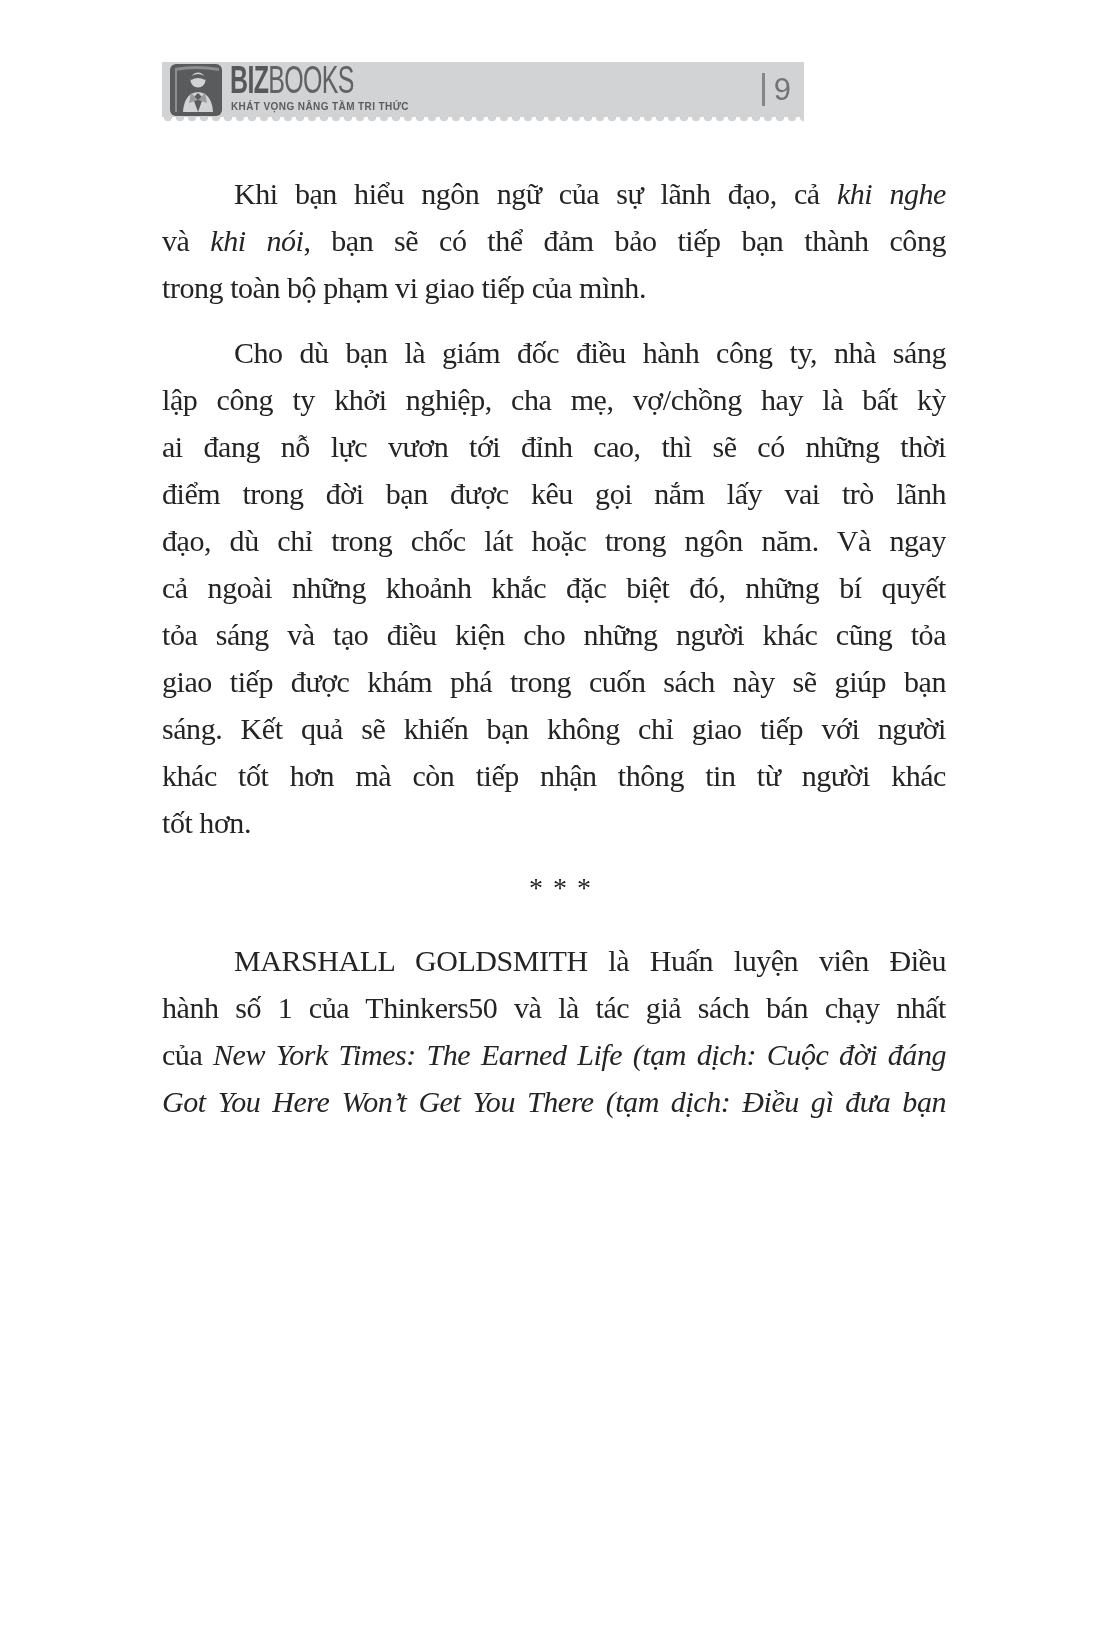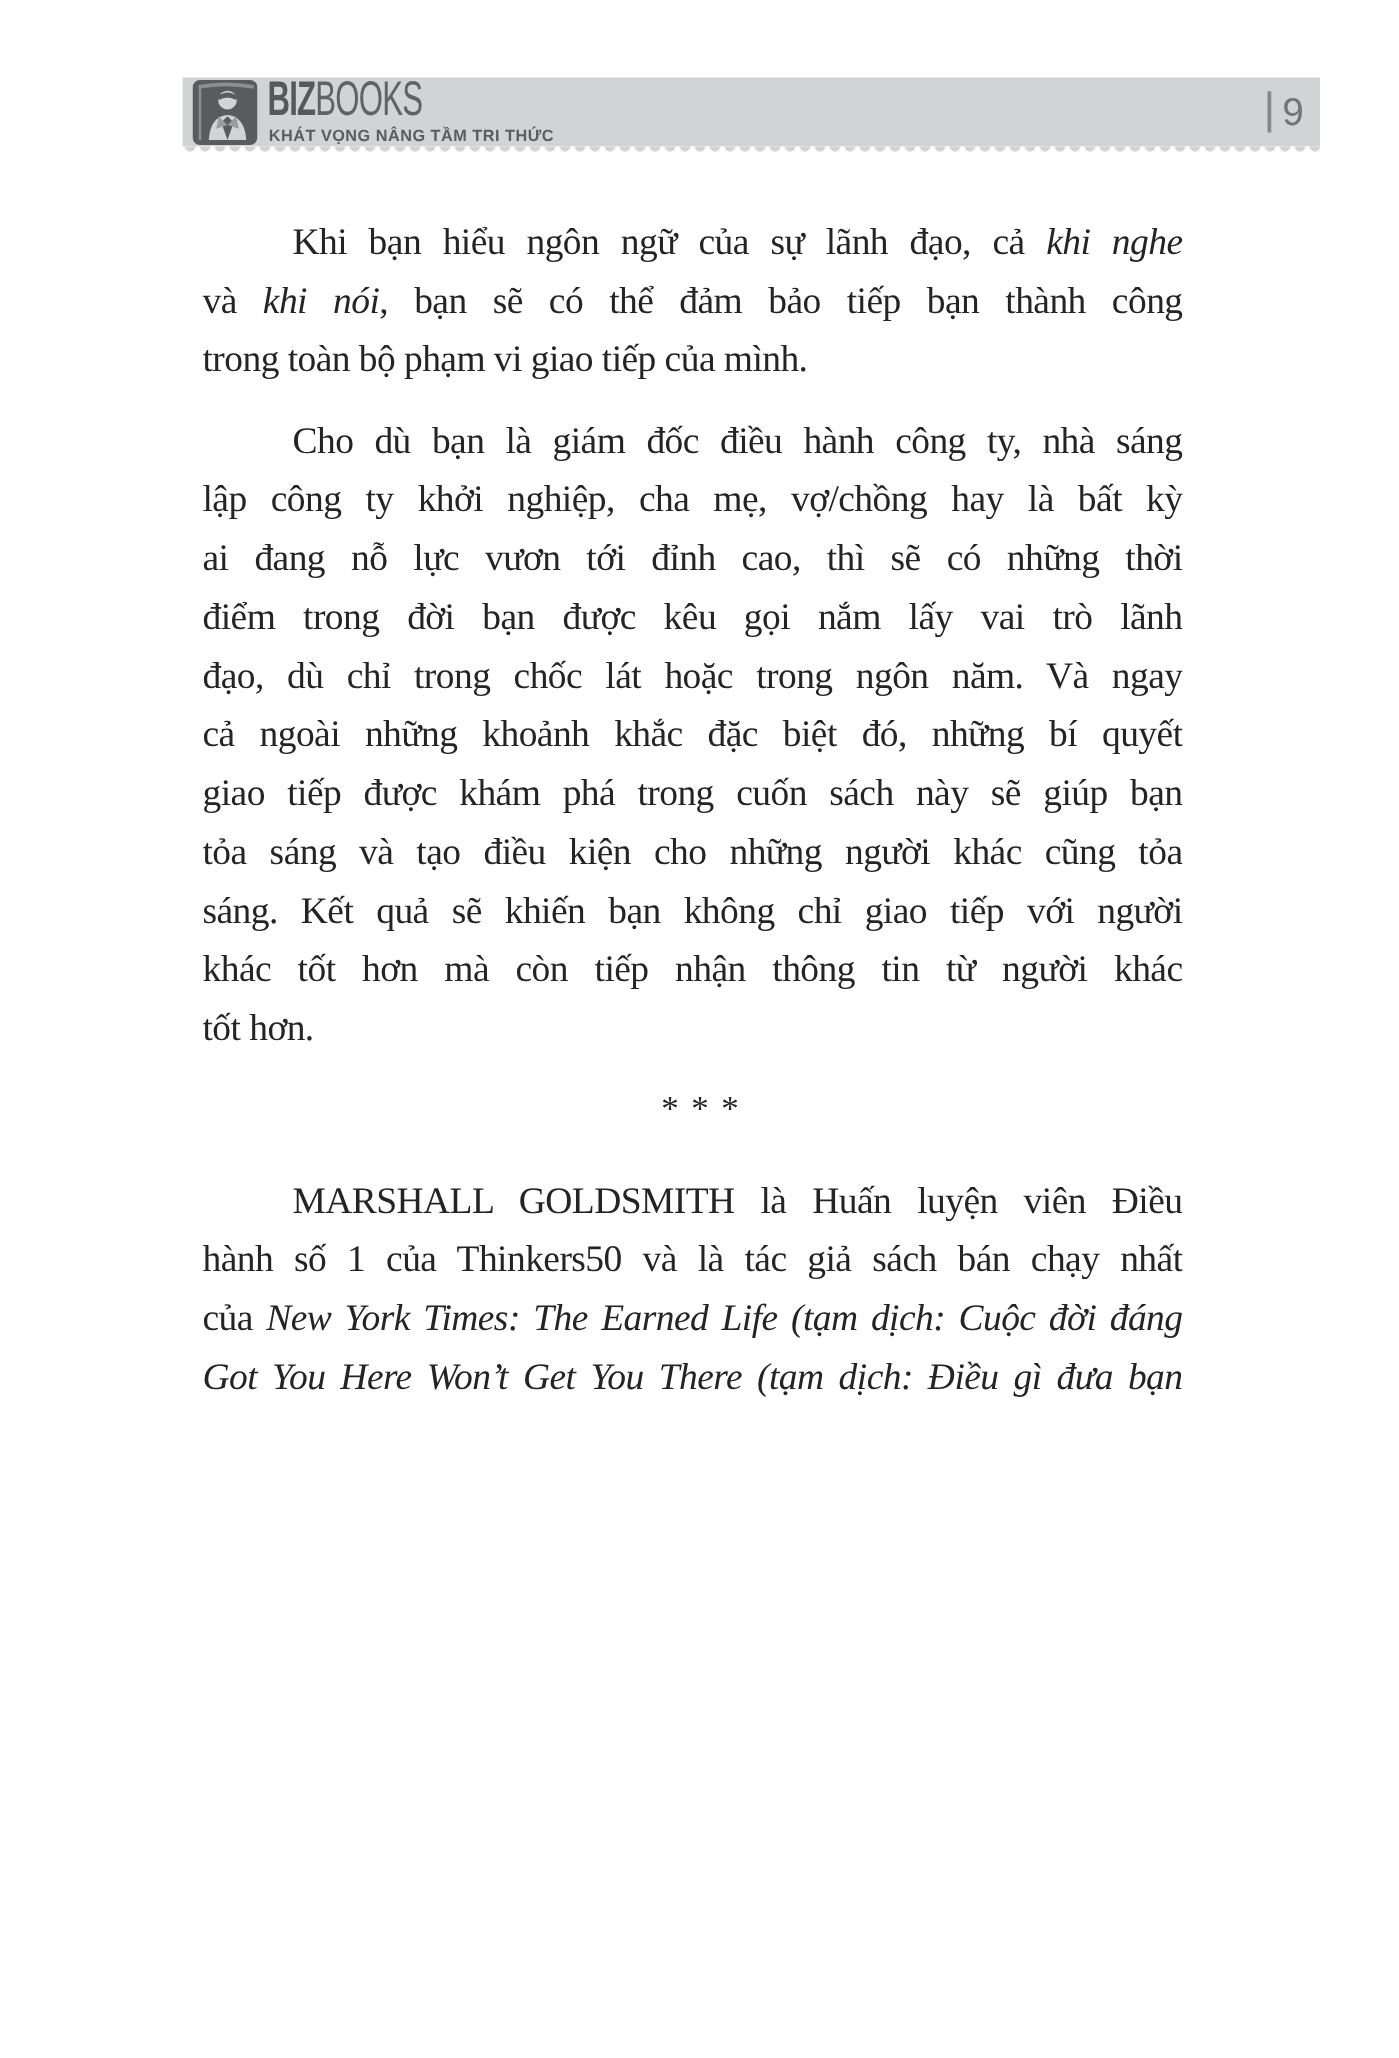--- a/index.html
+++ b/index.html
@@ -3,41 +3,41 @@
 <meta charset="utf-8">
 <style>
   html,body { margin:0; padding:0; background:#ffffff; }
   .page {
     position:relative; width:1119px; height:1646px; background:#ffffff;
     font-family:"Liberation Serif","DejaVu Serif",serif; overflow:hidden;
   }
 
   
   .header-bar {
-    position:absolute; left:146px; top:62px; width:910px; height:55px;
+    position:absolute; left:162px; top:62px; width:642px; height:55px;
     background:#d2d3d4;
   }
   .header-bar::after { 
     content:""; position:absolute; left:0; top:100%; width:100%; height:7px;
     background-image:radial-gradient(circle at 6px 0px, #d2d3d4 4px, rgba(0,0,0,0) 4.6px);
     background-size:12px 7px; background-repeat:repeat-x;
   }
   .logo { position:absolute; left:8px; top:2px; width:52px; height:52px; }
   .brand {
     position:absolute; left:68px; top:-3px; height:42px;
     font-family:"Liberation Sans","DejaVu Sans",sans-serif;
     color:#57585a; font-size:39px; line-height:42px; letter-spacing:-1px;
     transform:scaleX(0.64); transform-origin:left top; white-space:nowrap;
   }
   .b-bold  { font-weight:700; }
   .b-light { font-weight:400; opacity:0.92; }
   .tagline {
     position:absolute; left:69px; top:39px;
     font-family:"Liberation Sans","DejaVu Sans",sans-serif;
-    font-size:13px; font-weight:700; letter-spacing:0.4px; color:#5b5c5e;
+    font-size:10px; font-weight:700; letter-spacing:0.4px; color:#5b5c5e;
     white-space:nowrap;
   }
   .pageno {
     position:absolute; right:13px; top:0; height:100%;
     display:flex; align-items:center; gap:9px;
     font-family:"Liberation Sans","DejaVu Sans",sans-serif;
     color:#77787b;
   }
   .pageno-sep { display:inline-block; width:3px; height:33px; background:#85868a; }
   .pageno-val { font-size:31px; line-height:1; color:#737478; }
@@ -96,22 +96,22 @@
       <div class="line last"><span>trong toàn bộ phạm vi giao tiếp của mình.</span></div>
     </div>
 
     <div class="para">
       <div class="line indent"><span>Cho dù bạn là giám đốc điều hành công ty, nhà sáng</span></div>
       <div class="line"><span>lập công ty khởi nghiệp, cha mẹ, vợ/chồng hay là bất kỳ</span></div>
       <div class="line"><span>ai đang nỗ lực vươn tới đỉnh cao, thì sẽ có những thời</span></div>
       <div class="line"><span>điểm trong đời bạn được kêu gọi nắm lấy vai trò lãnh</span></div>
       <div class="line"><span>đạo, dù chỉ trong chốc lát hoặc trong ngôn năm. Và ngay</span></div>
       <div class="line"><span>cả ngoài những khoảnh khắc đặc biệt đó, những bí quyết</span></div>
+      <div class="line"><span>tỏa sáng và tạo điều kiện cho những người khác cũng tỏa</span></div>
       <div class="line"><span>giao tiếp được khám phá trong cuốn sách này sẽ giúp bạn</span></div>
-      <div class="line"><span>tỏa sáng và tạo điều kiện cho những người khác cũng tỏa</span></div>
       <div class="line"><span>sáng. Kết quả sẽ khiến bạn không chỉ giao tiếp với người</span></div>
       <div class="line"><span>khác tốt hơn mà còn tiếp nhận thông tin từ người khác</span></div>
       <div class="line last"><span>tốt hơn.</span></div>
     </div>
 
     <div class="sep">***</div>
 
     <div class="para">
       <div class="line indent"><span>MARSHALL GOLDSMITH là Huấn luyện viên Điều</span></div>
       <div class="line"><span>hành số 1 của Thinkers50 và là tác giả sách bán chạy nhất</span></div>

